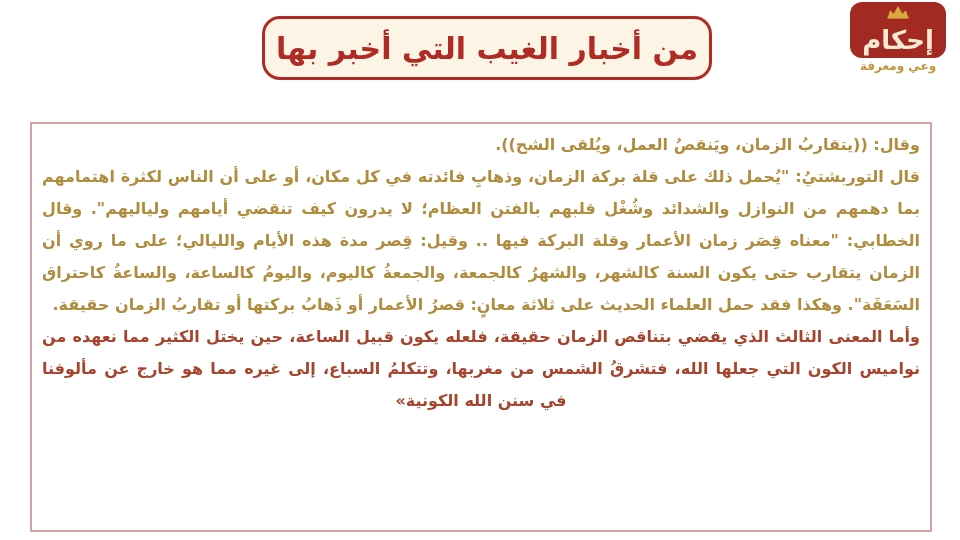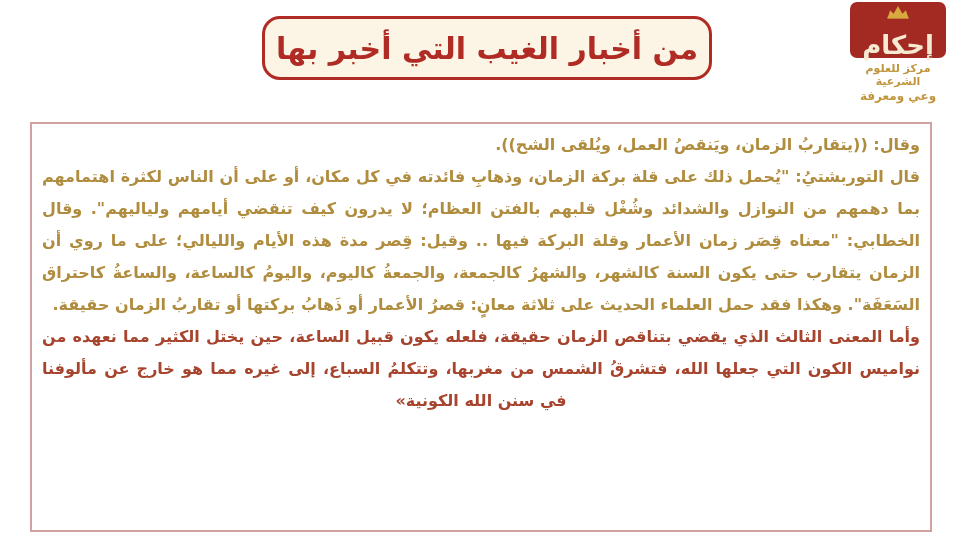--- a/index.html
+++ b/index.html
@@ -36,23 +36,24 @@
     position: absolute;
     top: 2px; right: 6px;
     width: 112px;
     text-align: center;
     direction: rtl;
   }
   .logo-mark {
     width: 96px; height: 56px;
     margin: 0 auto;
     background: var(--logo-red, #a32a23);
-    border-radius: 7px;
+    border-radius: 12px;
     position: relative;
     display: flex; align-items: flex-end; justify-content: center;
+    padding-bottom: 5px;
   }
   .logo-crown {
     position: absolute;
     top: 2px; left: 50%;
     transform: translateX(-50%);
   }
   .logo-wordmark {
     color: #f7ead2;
     font-size: 26px;
     font-weight: bold;
@@ -104,21 +105,20 @@
 <div class="logo">
   <div class="logo-mark">
     <span class="logo-crown">
       <svg width="26" height="14" viewBox="0 0 28 16">
         <path d="M2 15 L5 6 L9 10 L14 1 L19 10 L23 6 L26 15 Z" fill="#d8a93f"></path>
         <rect x="2" y="13.5" width="24" height="2" fill="#d8a93f"></rect>
       </svg>
     </span>
     <span class="logo-wordmark">إحكام</span>
   </div>
-  <div class="logo-tag1">مركز للعلوم الشرعية</div>
   <div class="logo-tag2">وعي ومعرفة</div>
 </div>
 
 <div class="body-box">
   <p>وقال: ((يتقاربُ الزمان، ويَنقصُ العمل، ويُلقى الشح)).</p>
   <p>قال التوربشتيُ: "يُحمل ذلك على قلة بركة الزمان، وذهابِ فائدته في كل مكان، أو على أن الناس لكثرة اهتمامهم بما دهمهم من النوازل والشدائد وشُغْل قلبهم بالفتن العظام؛ لا يدرون كيف تنقضي أيامهم ولياليهم". وقال الخطابي: "معناه قِصَر زمان الأعمار وقلة البركة فيها .. وقيل: قِصر مدة هذه الأيام والليالي؛ على ما روي أن الزمان يتقارب حتى يكون السنة كالشهر، والشهرُ كالجمعة، والجمعةُ كاليوم، واليومُ كالساعة، والساعةُ كاحتراق السَعَفَة". وهكذا فقد حمل العلماء الحديث على ثلاثة معانٍ: قصرُ الأعمار أو ذَهابُ بركتها أو تقاربُ الزمان حقيقة.</p>
   <p class="red center-last">وأما المعنى الثالث الذي يقضي بتناقص الزمان حقيقة، فلعله يكون قبيل الساعة، حين يختل الكثير مما نعهده من نواميس الكون التي جعلها الله، فتشرقُ الشمس من مغربها، وتتكلمُ السباع، إلى غيره مما هو خارج عن مألوفنا في سنن الله الكونية»</p>
 </div>
 
 </body></html>

